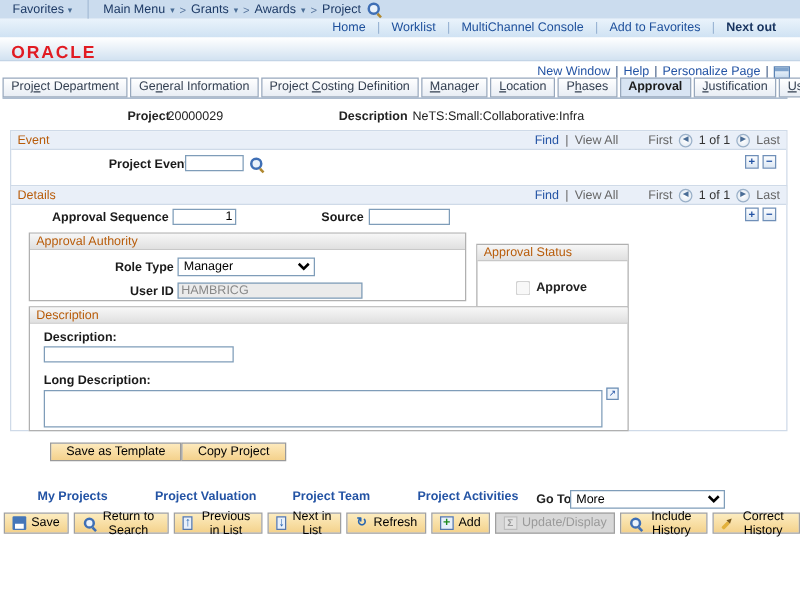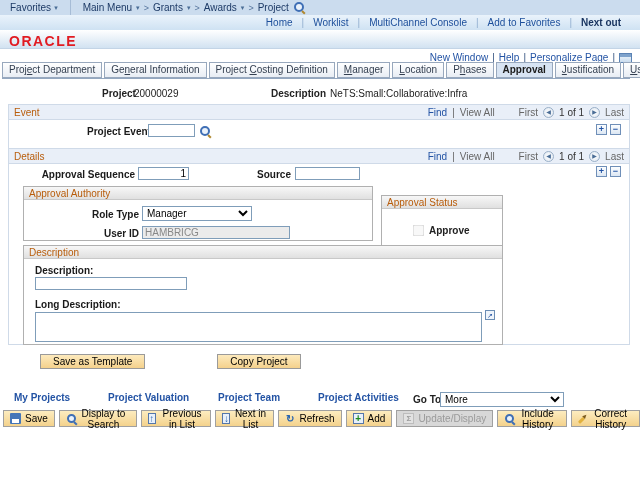--- a/index.html
+++ b/index.html
@@ -95,24 +95,24 @@
 
   textarea { position:absolute; border:1px solid #7f9db9; font-size:10px; font-family:"Liberation Sans",sans-serif;
              resize:none; background:#fff; }
   .expand-ico { position:absolute; left:461px; top:64px; width:10px; height:10px; border:1px solid #6b8db4;
                 background:#eef4fb; color:#2353a4; font-size:7px; line-height:9px; text-align:center; cursor:pointer; }
 
   
   .pagebtns { position:absolute; top:354px; left:40px; display:flex; }
   .pbtn { background:linear-gradient(#fdeabd,#f4d18c); border:1px solid #9a9a9a; font-size:10px;
           font-family:"Liberation Sans",sans-serif; height:15px; padding:0 12px; cursor:pointer; }
-  .pbtn + .pbtn { margin-left:72px; }
-
-  
-  .flinks { position:absolute; top:392px; left:0; width:552px; height:16px; }
+  .pbtn + .pbtn { }
+
+  
+  .flinks { position:absolute; top:392px; left:16px; width:552px; height:16px; }
   .flink { position:absolute; color:#2353a4; font-weight:bold; cursor:pointer; }
   .flink:nth-child(1){ left:14px; }  .flink:nth-child(2){ left:108px; }
   .flink:nth-child(3){ left:218px; } .flink:nth-child(4){ left:318px; }
   .goto-lbl { position:absolute; left:413px; top:2px; font-weight:bold; }
   .goto-sel { left:440px; top:0; width:124px; }
 
   
   .toolbar { position:absolute; top:410px; left:3px; display:flex; gap:4px; }
   .tbtn { display:flex; align-items:center; gap:4px; height:17px; padding:0 6px;
           background:linear-gradient(#fcecc0,#f4d28c); border:1px solid #a0a0a0;
@@ -296,21 +296,21 @@
     <select class="goto-sel"><option value="More" selected="">More</option></select>
   </div>
 
   <div class="toolbar" id="toolbar">
       <button class="tbtn">
         <span class="tbico ico-save"></span>
         <span>Save</span>
       </button>
       <button class="tbtn">
         <span class="tbico ico-mag"></span>
-        <span>Display to Search</span>
+        <span>Return to Search</span>
       </button>
       <button class="tbtn">
         <span class="tbico ico-box">↑</span>
         <span>Previous in List</span>
       </button>
       <button class="tbtn">
         <span class="tbico ico-box">↓</span>
         <span>Next in List</span>
       </button>
       <button class="tbtn">

